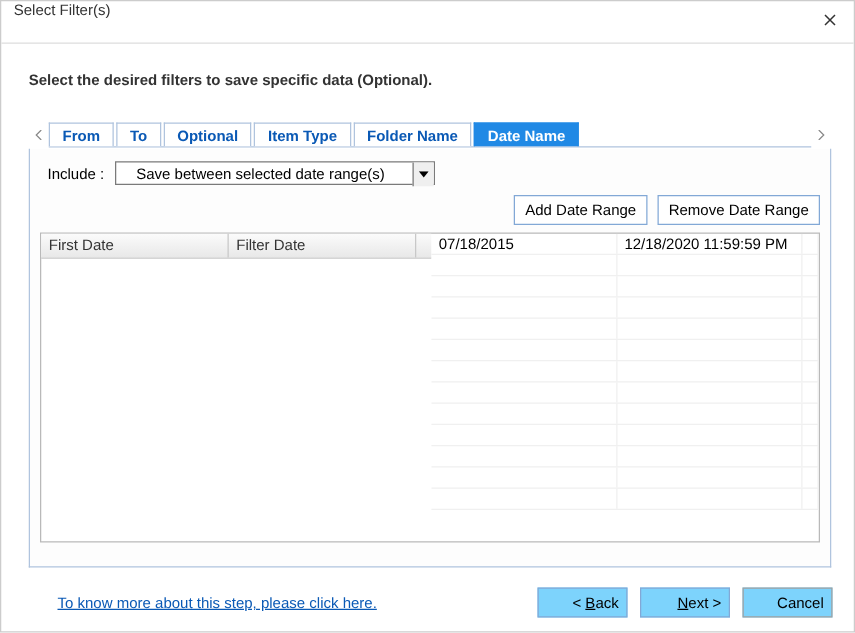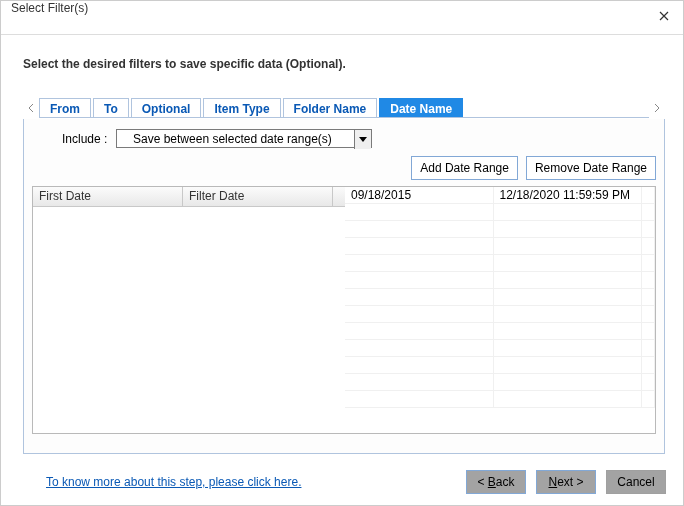--- a/index.html
+++ b/index.html
@@ -96,21 +96,20 @@
     background: #fdfdfd;
   }
   .include-row {
     display: flex;
     align-items: center;
     margin-bottom: 8px;
   }
   .include-label {
     width: 60px;
     padding-left: 6px;
-    margin-left: 24px;
   }
   .include-select {
     width: 256px;
     height: 19px;
     position: relative;
     background: #fff;
     border: 1px solid #7a7a7a;
     display: flex;
     align-items: center;
     padding-left: 16px;
@@ -200,27 +199,27 @@
     font-size: 12px;
     margin-left: 28px;
   }
   .footer-buttons {
     margin-left: auto;
     display: flex;
     gap: 10px;
   }
   .footer-btn {
     border: 1px solid #a0a0a0;
-    background: #a3a3a3;
-    width: 60px;
+    background: #7dd3fc;
+    width: 72px;
     height: 24px;
     font-size: 12px;
     font-family: inherit;
     cursor: pointer;
-    text-align: center;
+    text-align: right;
   }
   .footer-btn.primary { border-color: #82a8d6; }
   .underline-letter { text-decoration: underline; }
   
   .grid-body::-webkit-scrollbar { width: 16px; }
   .grid-body::-webkit-scrollbar-track { background: #f1f1f1; border-left: 1px solid #ddd; }
   .grid-body::-webkit-scrollbar-thumb { background: #cdcdcd; border: 1px solid #b0b0b0; }
 </style>
 </head>
 <body>
@@ -277,21 +276,21 @@
     </div>
 
     <div class="grid">
       <div class="grid-header">
         <div class="grid-header-cell col-first">First Date</div>
         <div class="grid-header-cell col-second">Filter Date</div>
         <div class="grid-header-cell col-rest"></div>
       </div>
       <div class="grid-body">
         <div class="grid-row">
-          <div class="grid-cell col-first">09/18/2015</div>
+          <div class="grid-cell col-first">07/18/2015</div>
           <div class="grid-cell col-second">12/18/2020 11:59:59 PM</div>
           <div class="grid-cell col-rest"></div>
         </div>
         <div class="grid-row empty">
             <div class="grid-cell col-first">.</div>
             <div class="grid-cell col-second"></div>
             <div class="grid-cell col-rest"></div>
           </div>
         <div class="grid-row empty">
             <div class="grid-cell col-first">.</div>

